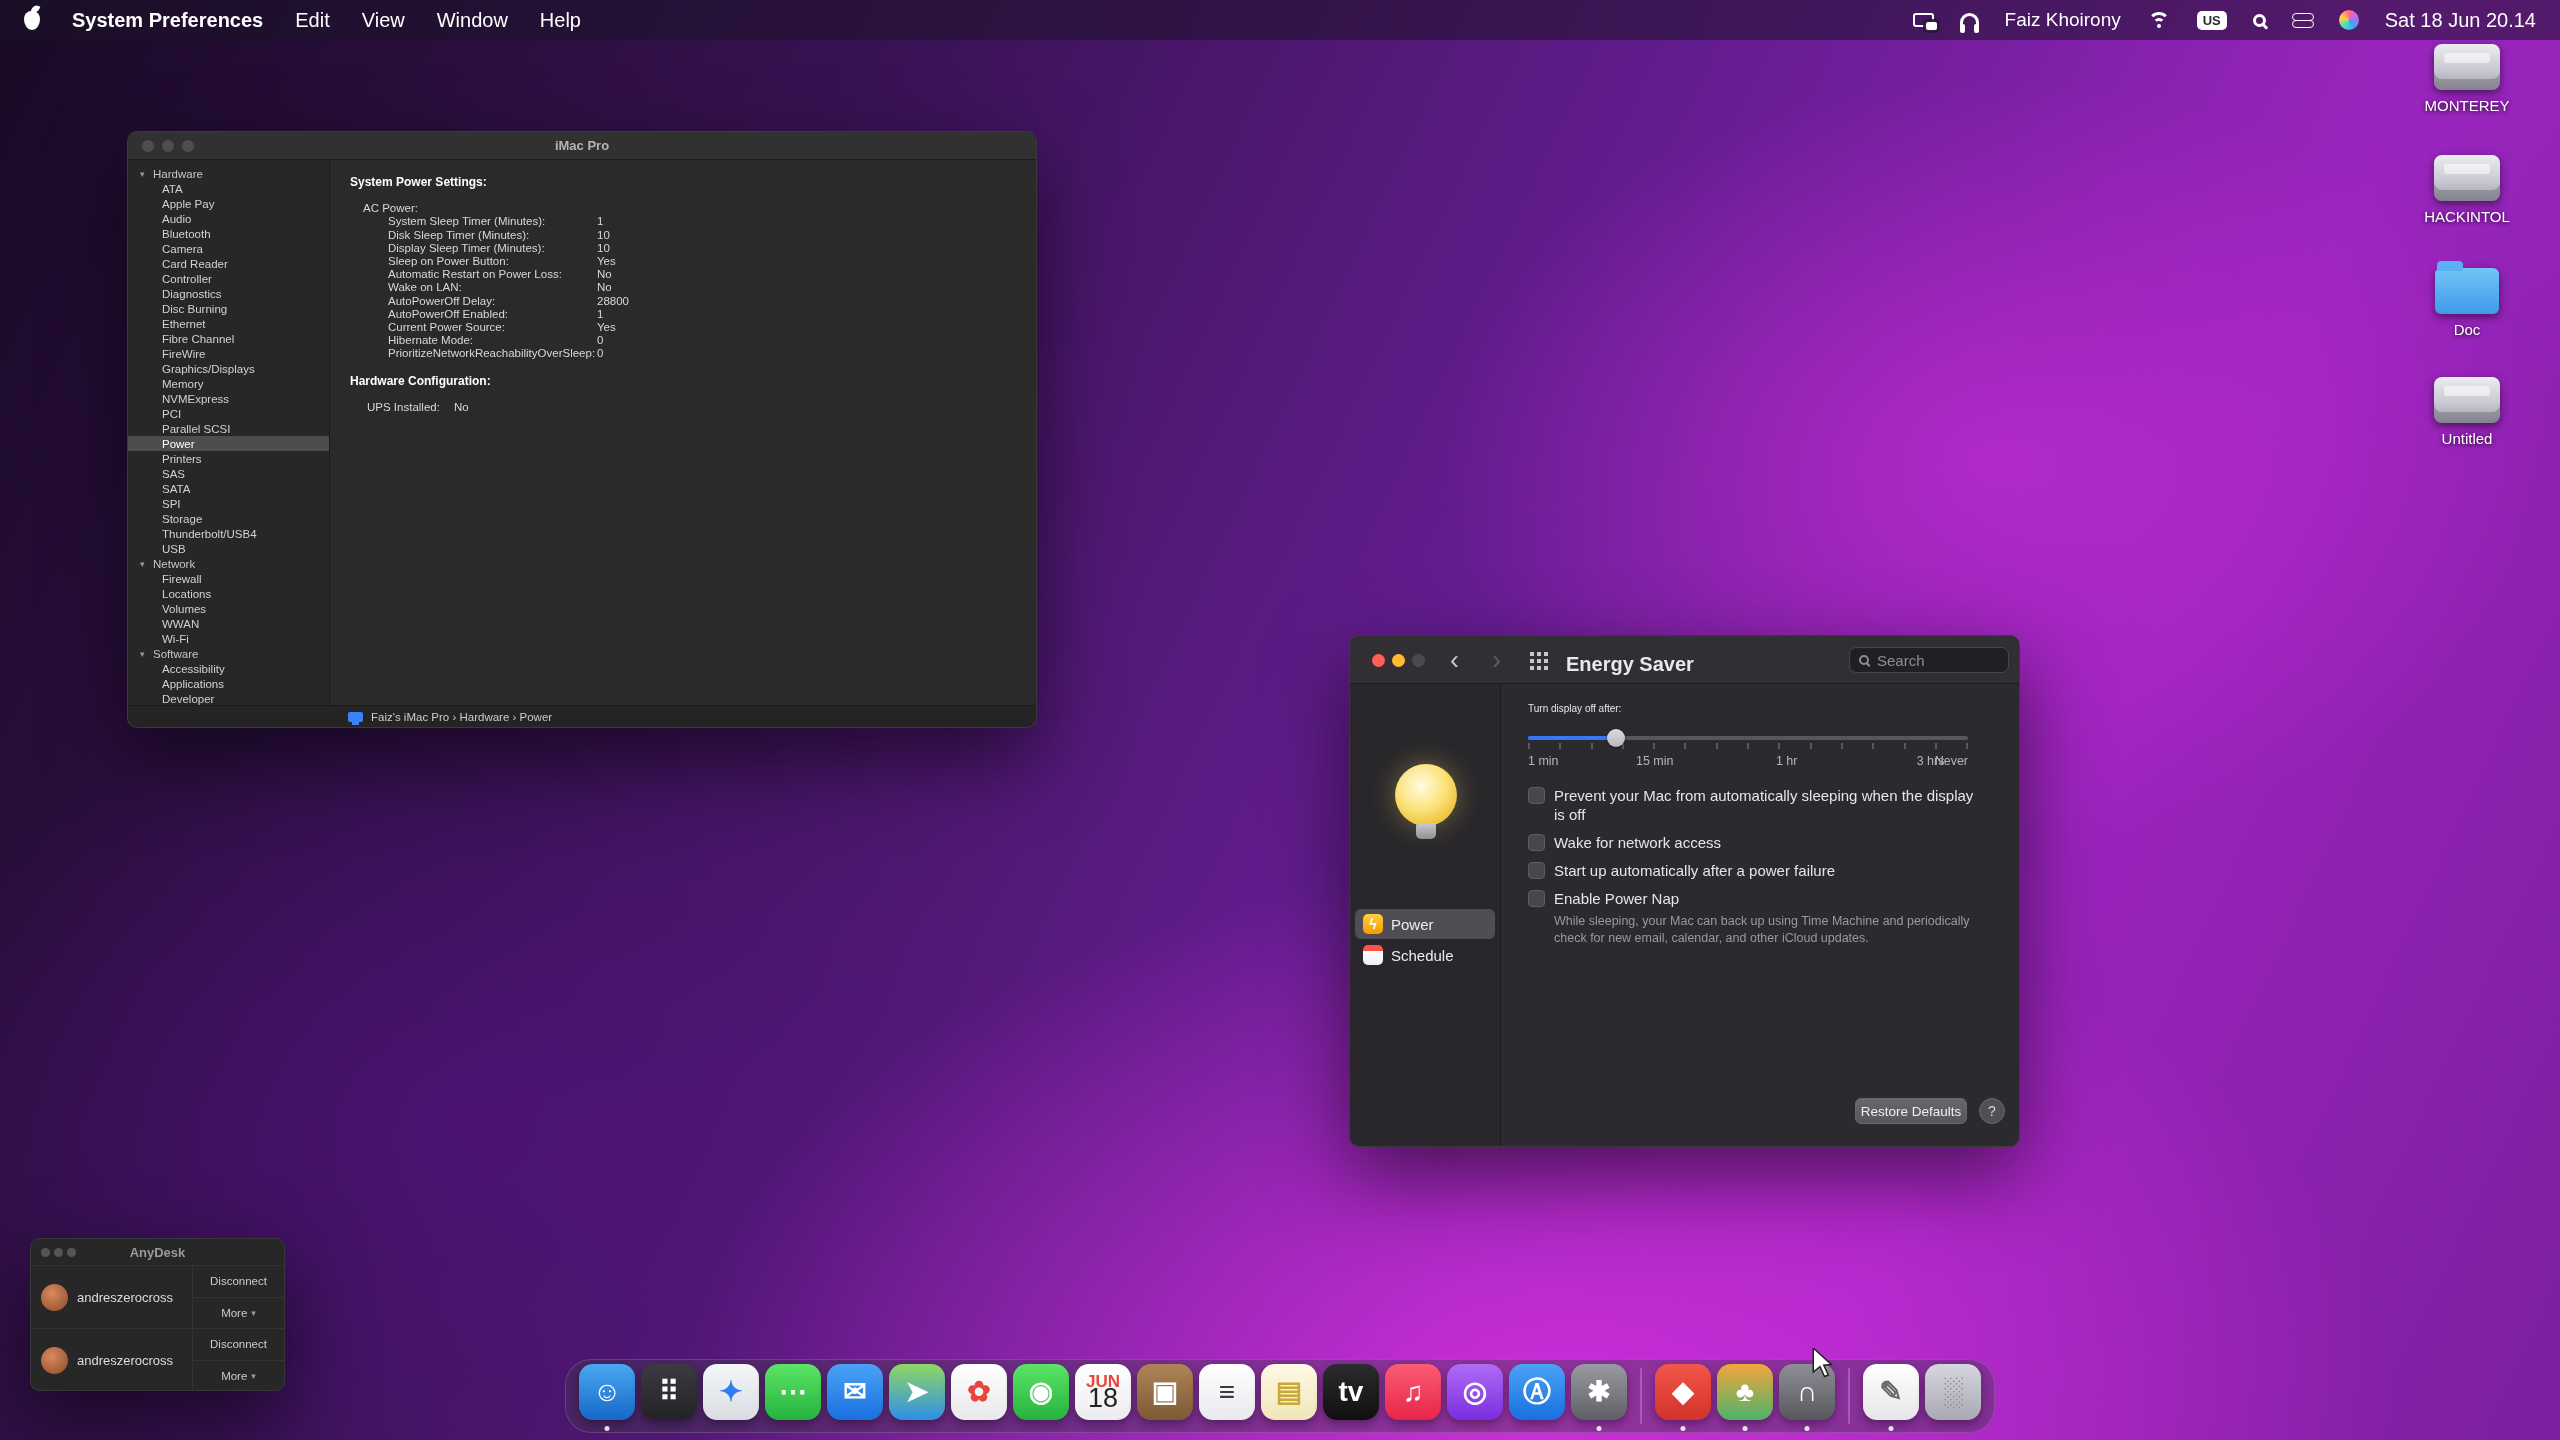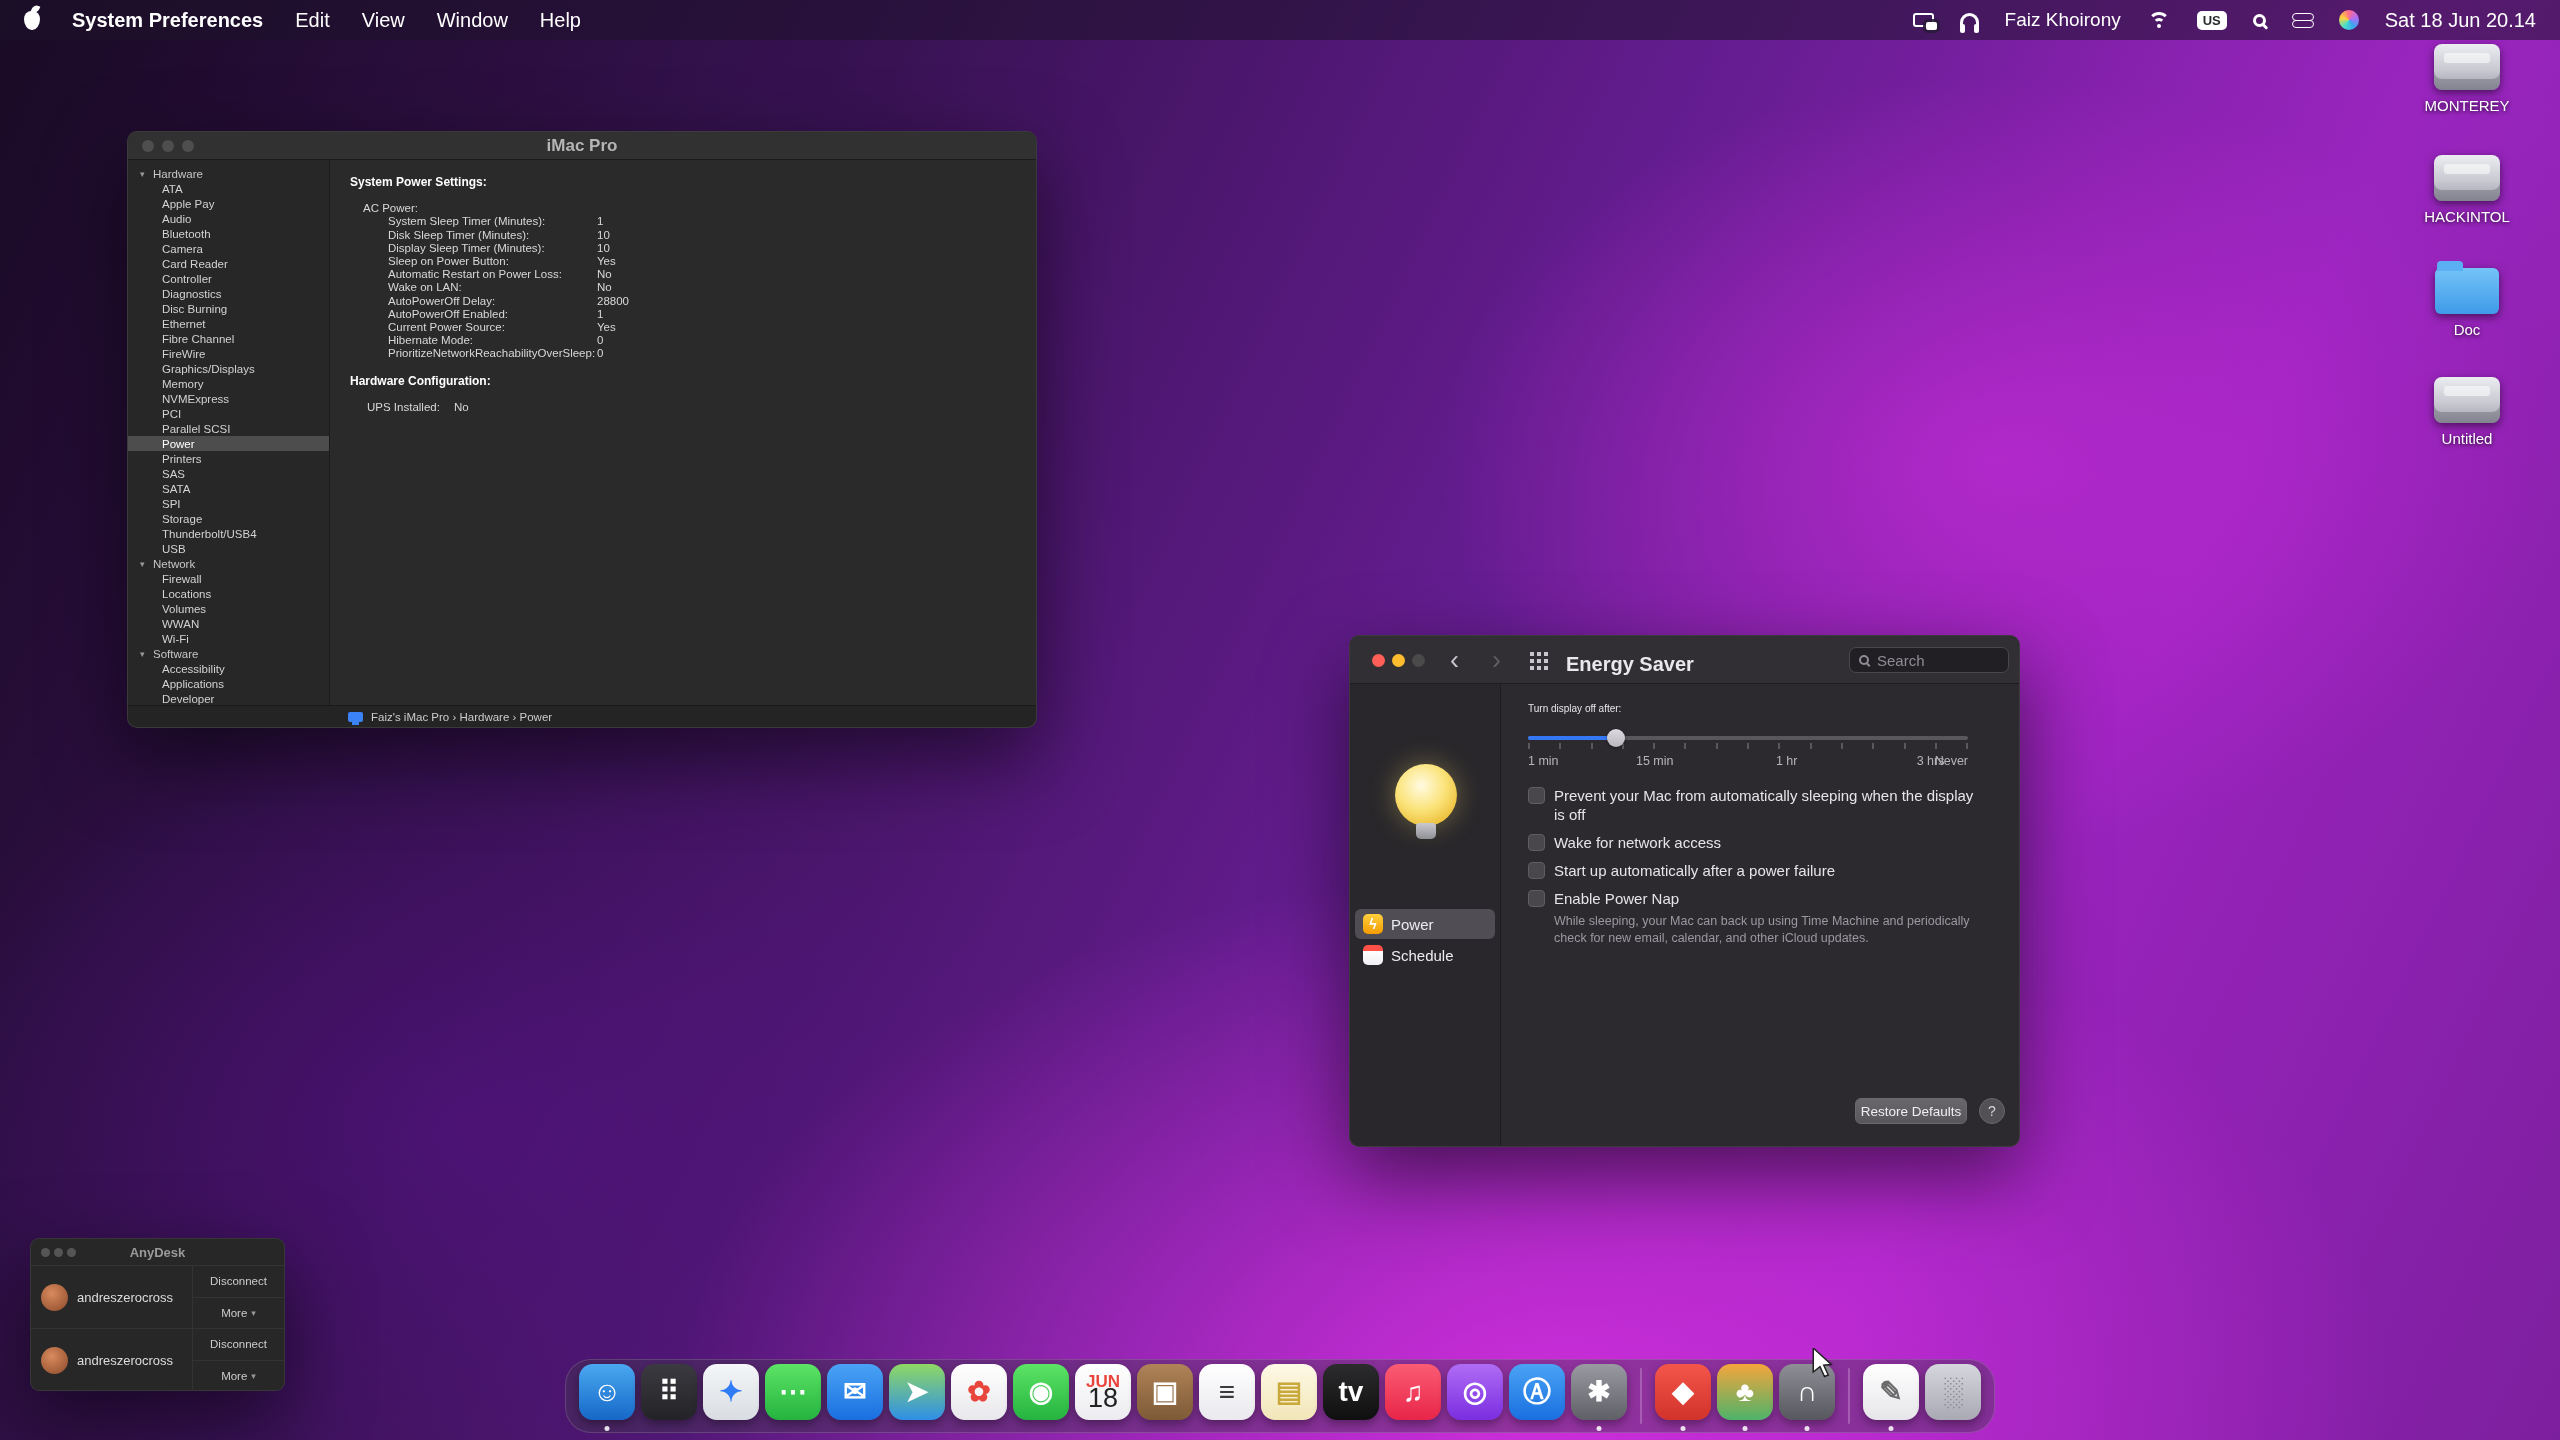--- a/index.html
+++ b/index.html
@@ -62,21 +62,21 @@
 
   
   .window{position:absolute;border-radius:10px;box-shadow:0 30px 80px rgba(0,0,0,.55);border:1px solid rgba(255,255,255,.08);}
   .tl{position:absolute;width:13px;height:13px;border-radius:50%;}
 
   
   .si-window{left:127px;top:131px;width:910px;height:597px;background:#2a2a2a;}
   .si-titlebar{height:28px;background:#313131;border-bottom:1px solid #1c1c1c;border-radius:10px 10px 0 0;
     display:flex;align-items:center;justify-content:center;position:relative;}
   .si-titlebar .tl{top:8px;width:12px;height:12px;background:#4e4e4e;}
-  .si-title{font-size:17px;font-weight:600;color:#b5b5b5;}
+  .si-title{font-size:13px;font-weight:600;color:#b5b5b5;}
   .si-sidebar{position:absolute;top:28px;left:0;bottom:22px;width:202px;background:#272727;
     border-right:1px solid #1b1b1b;overflow:hidden;padding-top:6px;}
   .si-row{height:15px;display:flex;align-items:center;font-size:11.5px;color:#d2d2d2;padding-left:34px;white-space:nowrap;}
   .si-row.section{padding-left:12px;color:#c6c6c6;}
   .si-chevron{width:13px;font-size:9px;color:#9a9a9a;}
   .si-chevron:empty{display:none;}
   .si-row.selected{background:#4d4d4d;color:#fff;}
   .si-scroll{position:absolute;right:3px;top:34px;width:7px;height:105px;background:#5d5d5d;border-radius:4px;opacity:.85;}
   .si-content{position:absolute;top:28px;left:202px;right:0;bottom:22px;background:#2a2a2a;
     padding:16px 20px;font-size:11.5px;color:#d8d8d8;overflow:hidden;line-height:13.2px;}

